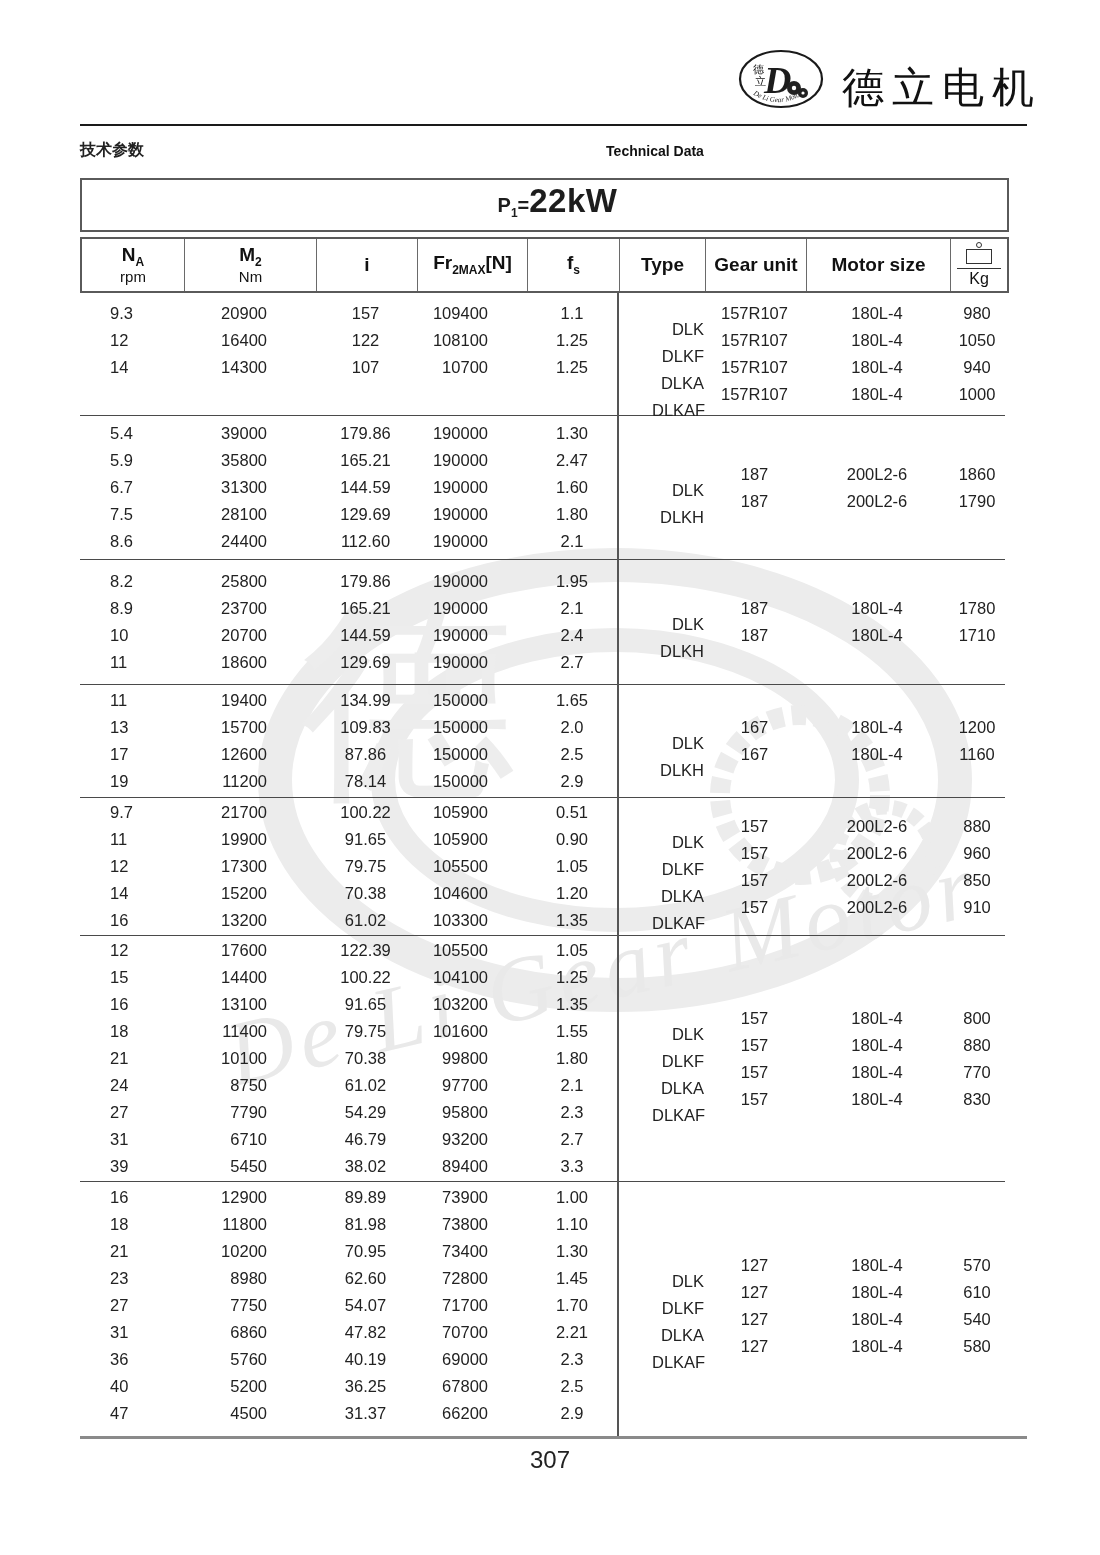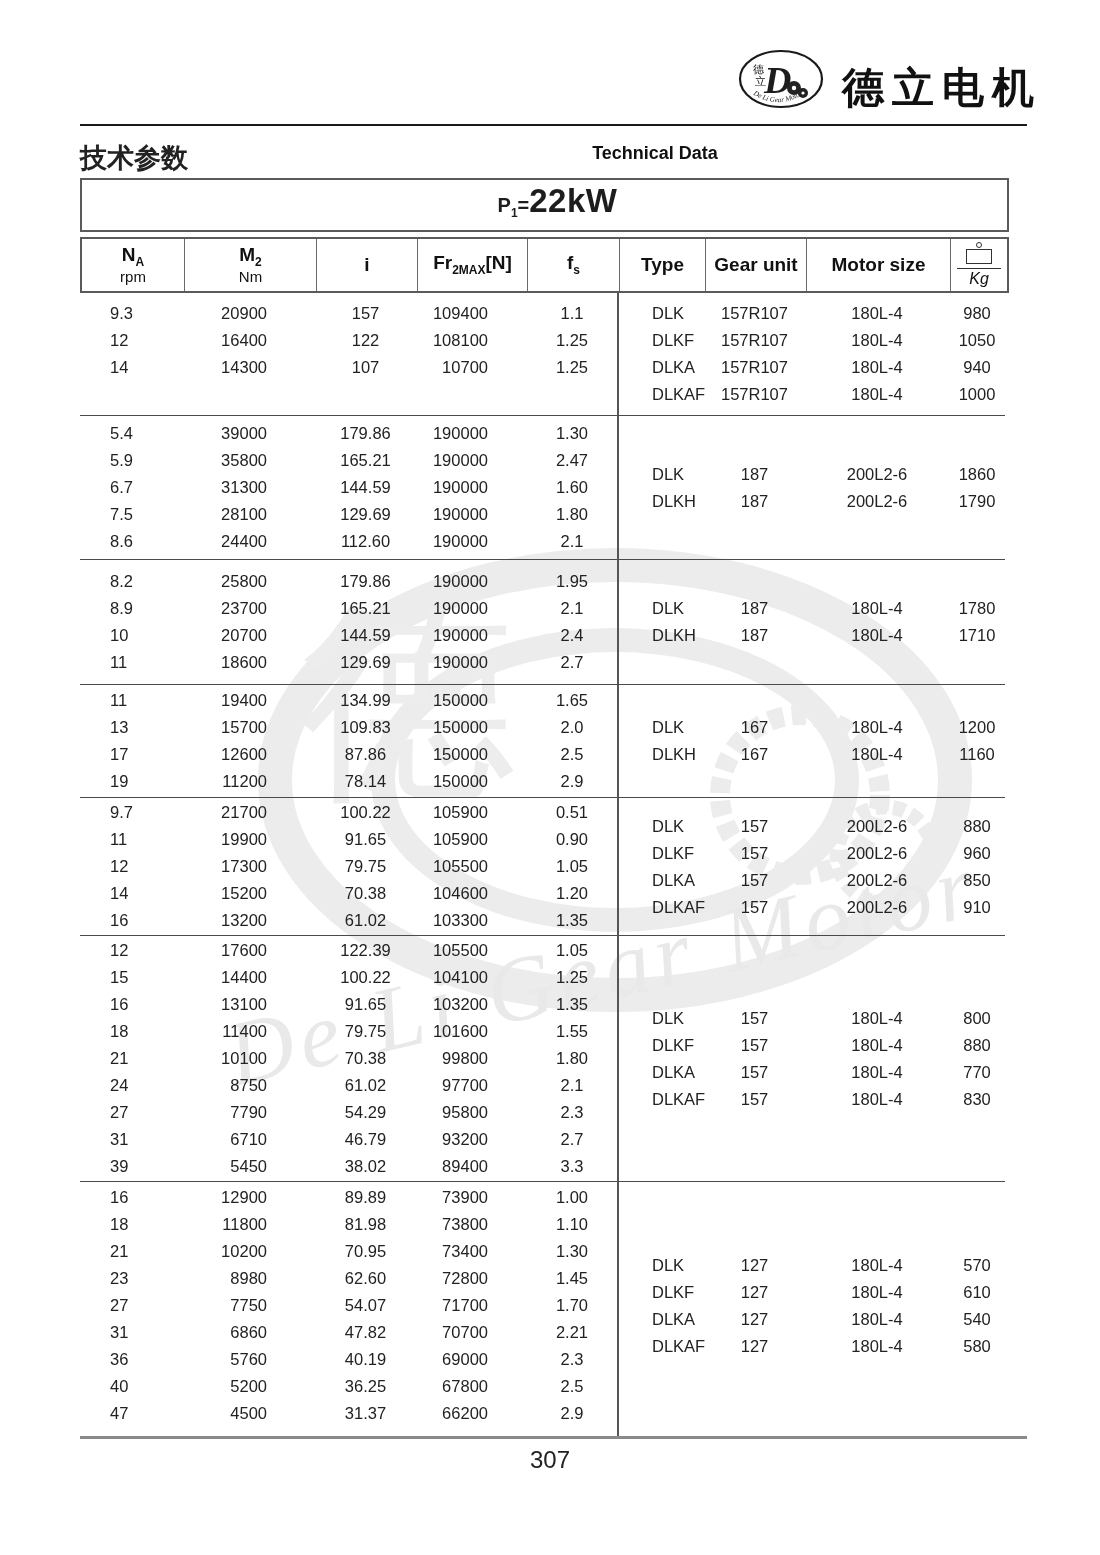--- a/index.html
+++ b/index.html
@@ -9,25 +9,25 @@
     font-family:"Liberation Sans","DejaVu Sans",sans-serif; color:#1d1d1d;
   }
   .watermark { position:absolute; left:0; top:0; z-index:0; pointer-events:none; }
   .content { position:absolute; inset:0; z-index:1; }
 
   
   .logo-svg { position:absolute; left:737px; top:48px; }
   .brand-cn {
     position:absolute; left:842px; top:60px; width:190px;
     font-family:"DejaVu Serif","Liberation Serif",serif;
-    font-size:42px; font-weight:bold; letter-spacing:8px; color:#111; white-space:nowrap;
+    font-size:42px; font-weight:normal; letter-spacing:8px; color:#111; white-space:nowrap;
   }
   .top-rule { position:absolute; left:80px; top:124px; width:947px; height:2px; background:#1a1a1a; }
-  .title-cn { position:absolute; left:80px; top:140px; font-size:27px; font-weight:bold; color:#222; }
-  .title-en { position:absolute; left:655px; top:143px; transform:translateX(-50%); font-size:18px; font-weight:bold; color:#111; }
+  .title-cn { position:absolute; left:80px; top:140px; font-size:16px; font-weight:bold; color:#222; }
+  .title-en { position:absolute; left:655px; top:143px; transform:translateX(-50%); font-size:14px; font-weight:bold; color:#111; }
 
   .p1-box {
     position:absolute; left:80px; top:178px; width:929px; height:54px;
     border:2px solid #5a5a5a; display:flex; align-items:baseline; justify-content:center;
     padding-top:2px;
   }
   .p1-label { font-size:20px; font-weight:bold;margin-left:26px; }
   .p1-label sub { font-size:12px; }
   .p1-value { font-size:33px; font-weight:bold; letter-spacing:.5px;text-align:center; }
 
@@ -38,21 +38,21 @@
     grid-template-columns:103px 132px 101px 110px 92px 86px 101px 144px 1fr;
   }
   .th-cell {
     border-right:1.5px solid #6a6a6a; display:flex; flex-direction:column;
     align-items:center; justify-content:center; font-weight:bold; font-size:19px; color:#111;
     line-height:1.05;
   }
   .th-cell:last-child { border-right:none; }
   .th-cell .unit { font-size:15px; font-weight:normal; margin-top:1px; }
   .th-cell sub { font-size:12px; font-weight:bold; }
-  .th-kg { font-weight:normal;font-style:italic; }
+  .th-kg { font-weight:normal; }
   .kg-knob { width:6px; height:6px; border:1.5px solid #333; border-radius:50%; margin-bottom:1px; }
   .kg-body { width:26px; height:15px; border:1.5px solid #333; background:#fff; }
   .kg-line { width:44px; height:1.5px; background:#333; margin:4px 0 2px; }
   .kg-text { font-size:16px; }
 
   
   .table-body { position:absolute; left:80px; top:293px; width:925px; }
   .v-divider { position:absolute; left:537px; top:0; bottom:0; width:2px; background:#555; }
   .block { display:flex; border-bottom:1.5px solid #4a4a4a; }
   .block-left  { width:538px; display:flex; flex-direction:column; justify-content:center; }
@@ -67,21 +67,21 @@
   .b6 { padding:2px 0 10px; border-bottom:none; }
 
   .drow { display:grid; grid-template-columns:103px 132px 101px 110px 92px; height:27px; line-height:27px; }
   .trow { display:grid; grid-template-columns:86px 101px 144px 56px;  height:27px; line-height:27px; }
   .cell { font-size:16.5px; color:#222; white-space:nowrap; }
   .c-na    { text-align:left;  padding-left:30px; }
   .c-m2    { text-align:right; padding-right:48px; }
   .c-i     { text-align:center; }
   .c-fr    { text-align:right; padding-right:38px; }
   .c-fs    { text-align:center; }
-  .c-type  { text-align:left;  padding-left:34px; }
+  .c-type  { text-align:right;  padding-left:34px;margin-top:16px; }
   .c-gear  { text-align:center; }
   .c-motor { text-align:center; }
   .c-kg    { text-align:center; }
 
   
   .footer-rule { position:absolute; left:80px; top:1436px; width:947px; height:2.5px; background:#8a8a8a; }
   .page-number { position:absolute; left:0; top:1446px; width:1100px; text-align:center; font-size:24px; color:#222; }
 </style>
 </head>
 <body>

